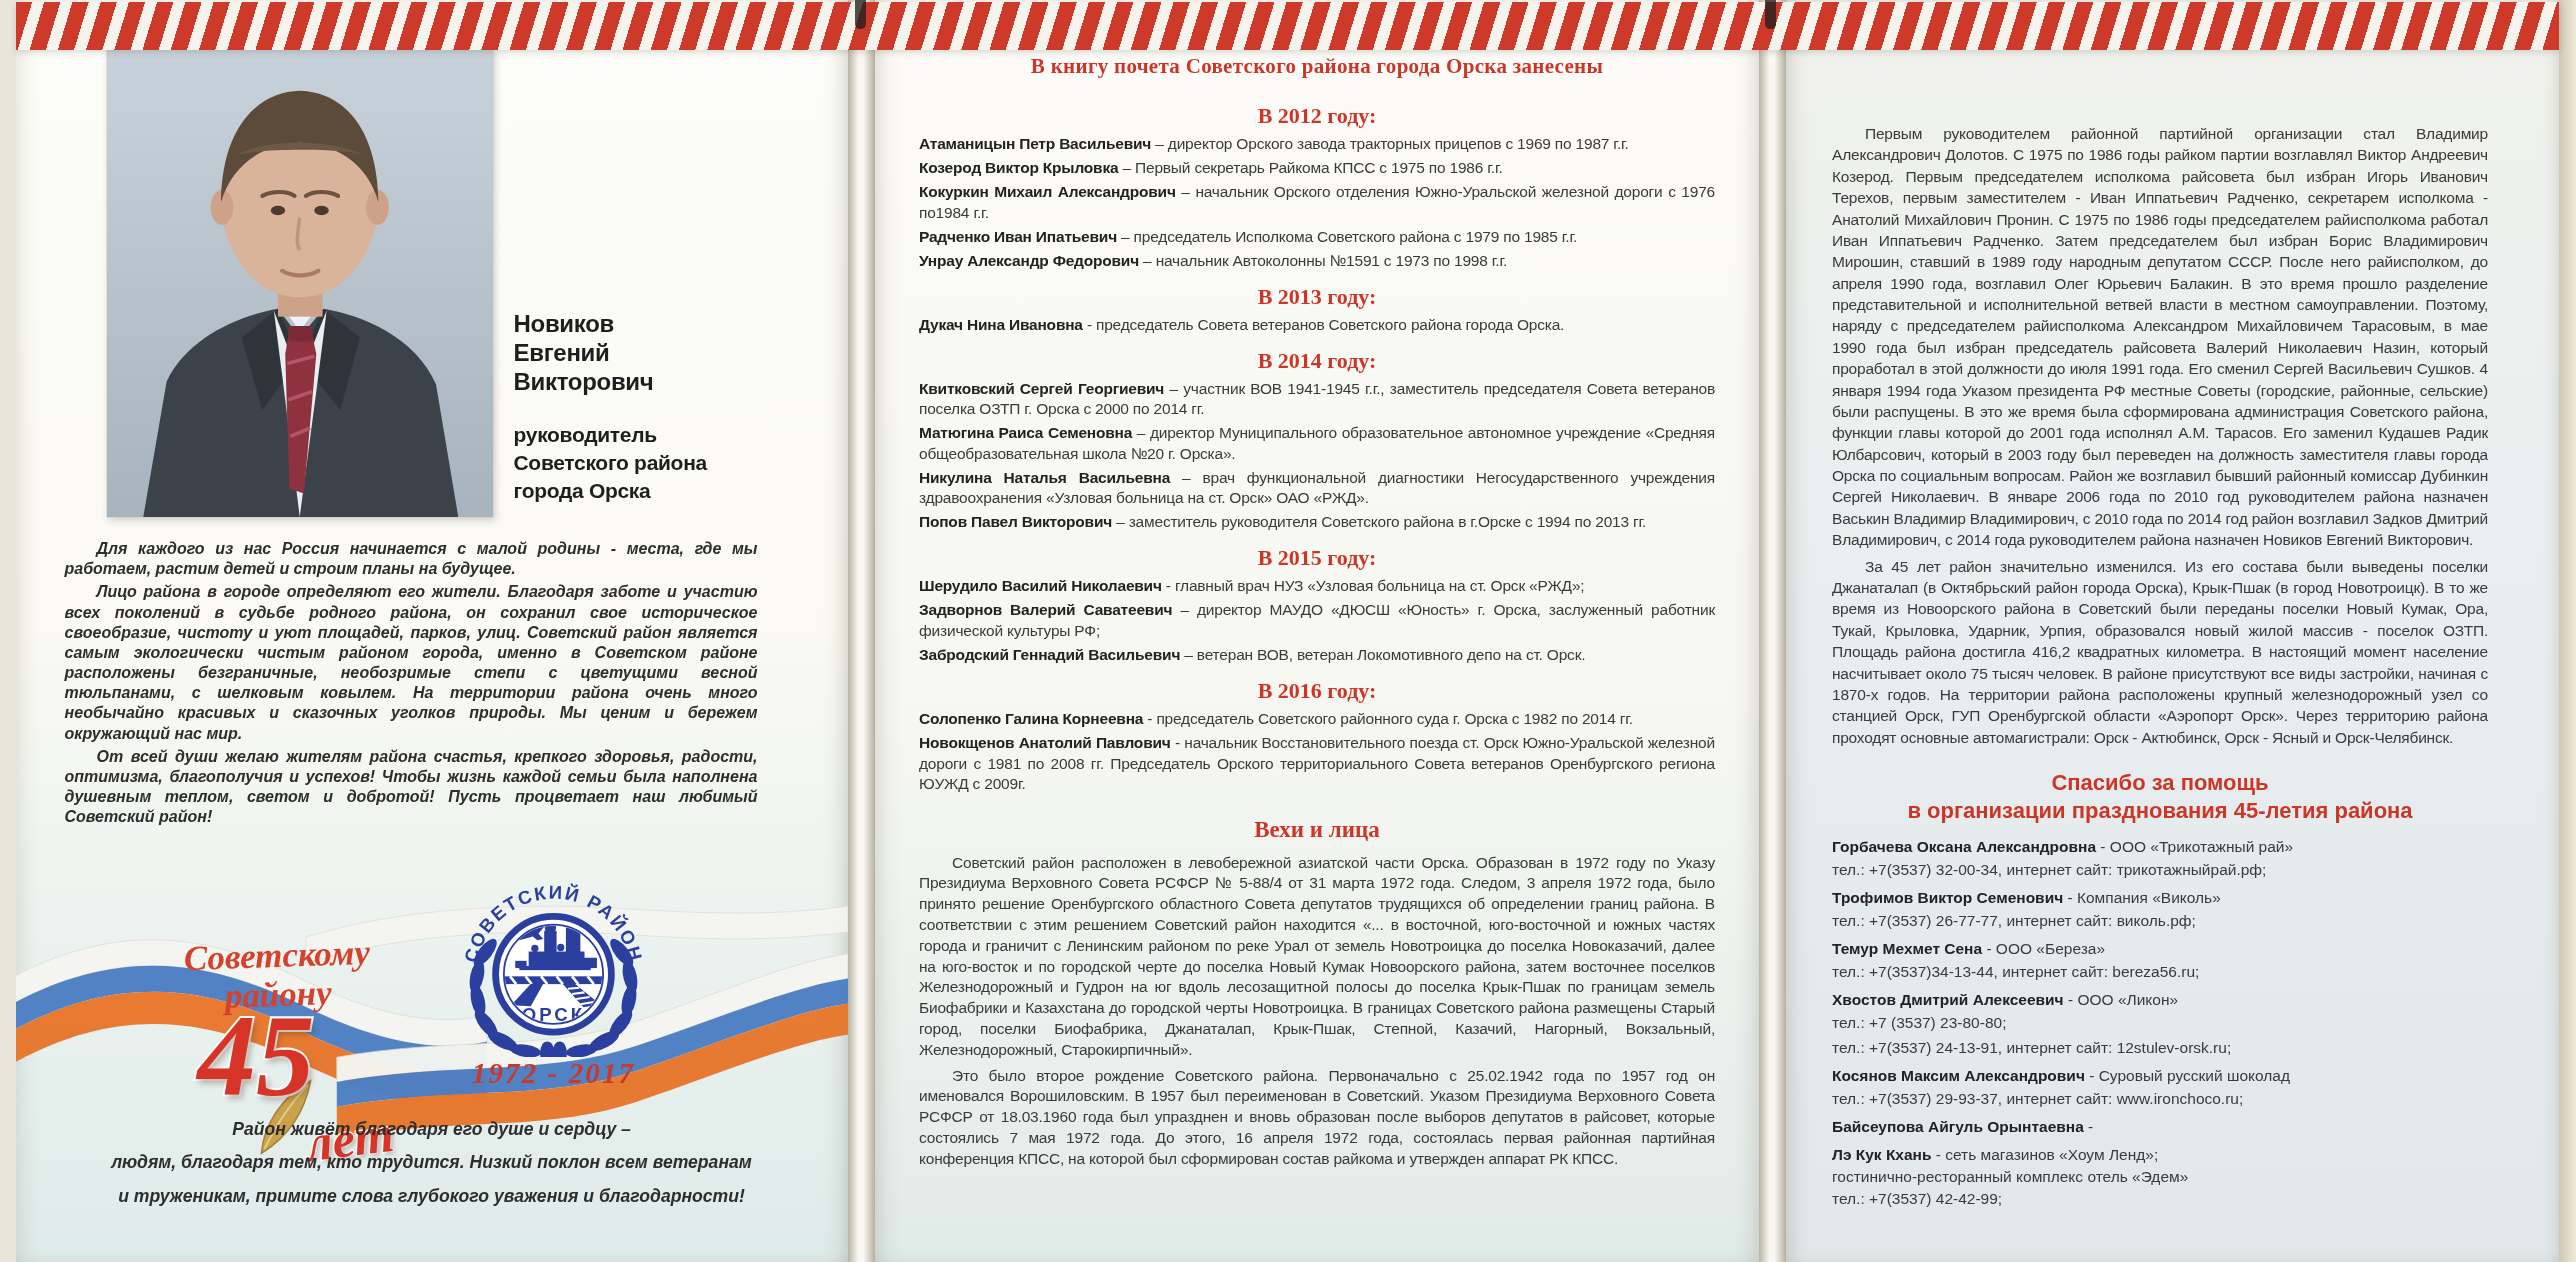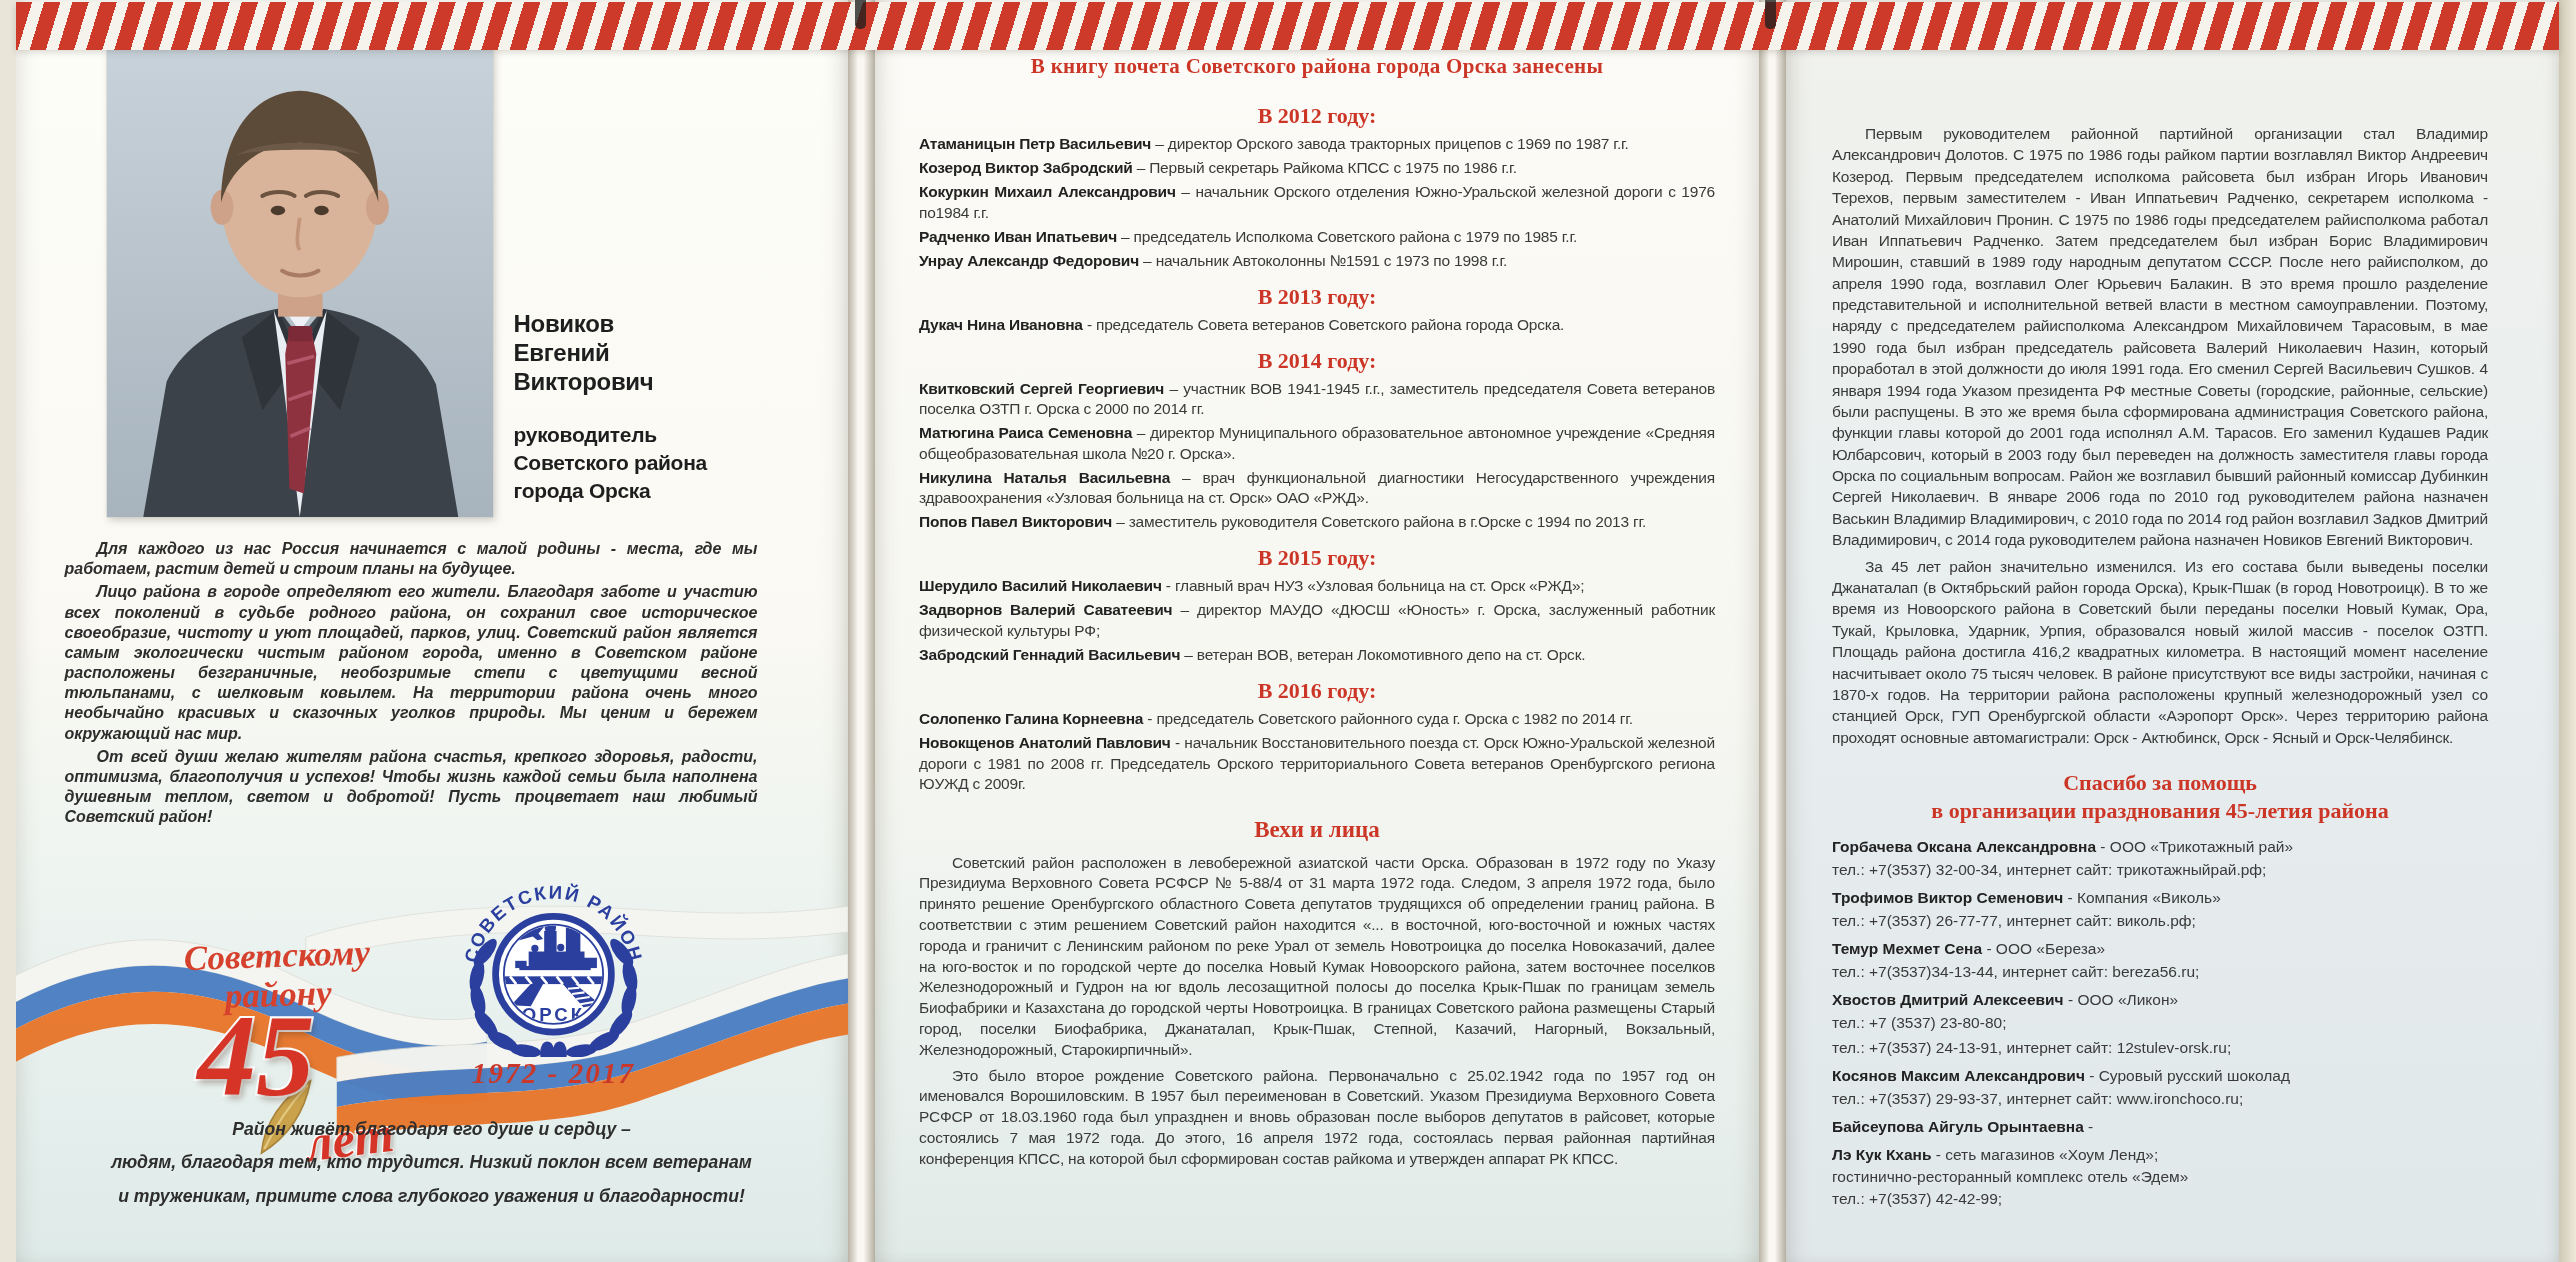--- a/index.html
+++ b/index.html
@@ -79,21 +79,21 @@
   .entry{margin:3.6px 0;font-size:15.5px;line-height:1.32;text-align:justify;letter-spacing:-0.2px;}
   .entry b{color:#222;}
   h2.veh{margin:23px 0 9.3px;text-align:center;font-family:"Liberation Serif",serif;font-weight:bold;
     font-size:23px;color:#cc3627;}
   .body-p{margin:0 0 5.2px;font-size:15.5px;line-height:1.34;text-align:justify;text-indent:33px;letter-spacing:-0.2px;}
 
   
   .right-content{position:absolute;left:46px;top:123px;width:656px;color:#3a3a3a;}
   .right-content .body-p{line-height:1.38;}
   h2.thanks{margin:21px 0 12.4px;text-align:center;white-space:pre-line;
-    font-family:Liberation Serif, serif;font-weight:bold;font-size:22px;line-height:1.25;color:#cc3627;}
+    font-family:Liberation Sans, sans-serif;font-weight:bold;font-size:22px;line-height:1.25;color:#cc3627;}
   .contact{margin:6.2px 0 0;font-size:15.5px;line-height:1.4;}
   .contact b{color:#222;margin-top:27px;}
   .contact-detail{margin:1px 0 3.1px;font-size:15.5px;line-height:1.42;white-space:pre-line;}
 </style>
 </head>
 <body>
 
 <div class="page">
 
   <div class="stripes"></div>
@@ -271,21 +271,21 @@
   <div class="seam seam-1"></div>
   <div class="seam seam-2"></div>
   <div class="edge-right"></div>
 
   <section class="panel panel-mid">
     <div class="mid-content">
       <h1 class="mid-title">В книгу почета Советского района города Орска занесены</h1>
 
       <h2 class="year first">В 2012 году:</h2>
       <p class="entry"><b>Атаманицын Петр Васильевич</b><span> – директор Орского завода тракторных прицепов с 1969 по 1987 г.г.</span></p>
-      <p class="entry"><b>Козерод Виктор Забродский</b><span> – Первый секретарь Райкома КПСС с 1975 по 1986 г.г.</span></p>
+      <p class="entry"><b>Козерод Виктор Крыловка</b><span> – Первый секретарь Райкома КПСС с 1975 по 1986 г.г.</span></p>
       <p class="entry"><b>Кокуркин Михаил Александрович</b><span> – начальник Орского отделения Южно-Уральской железной дороги с 1976 по1984 г.г.</span></p>
       <p class="entry"><b>Радченко Иван Ипатьевич</b><span> – председатель Исполкома Советского района с 1979 по 1985 г.г.</span></p>
       <p class="entry"><b>Унрау Александр Федорович</b><span> – начальник Автоколонны №1591 с 1973 по 1998 г.г.</span></p>
 
       <h2 class="year">В 2013 году:</h2>
       <p class="entry"><b>Дукач Нина Ивановна</b><span> - председатель Совета ветеранов Советского района города Орска.</span></p>
 
       <h2 class="year">В 2014 году:</h2>
       <p class="entry"><b>Квитковский Сергей Георгиевич</b><span> – участник ВОВ 1941-1945 г.г., заместитель председателя Совета ветеранов поселка ОЗТП г. Орска с 2000 по 2014 гг.</span></p>
       <p class="entry"><b>Матюгина Раиса Семеновна</b><span> – директор Муниципального образовательное автономное учреждение «Средняя общеобразовательная школа №20 г. Орска».</span></p>

